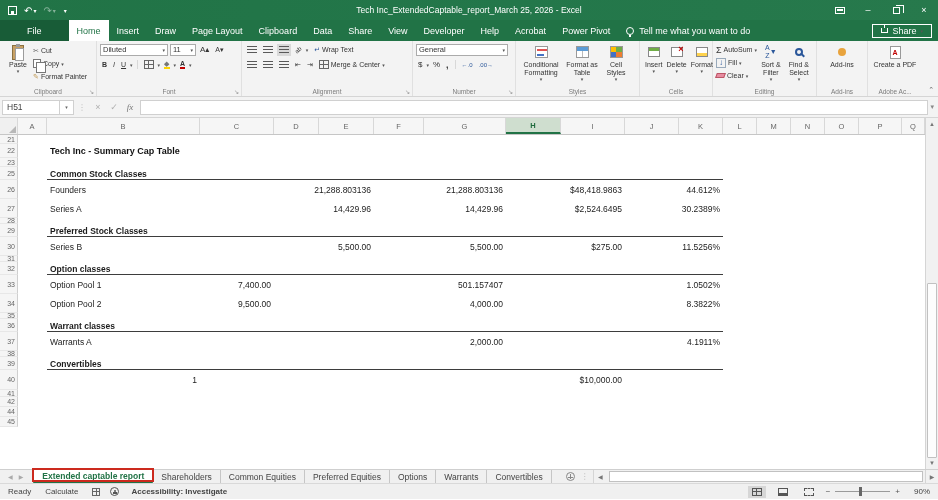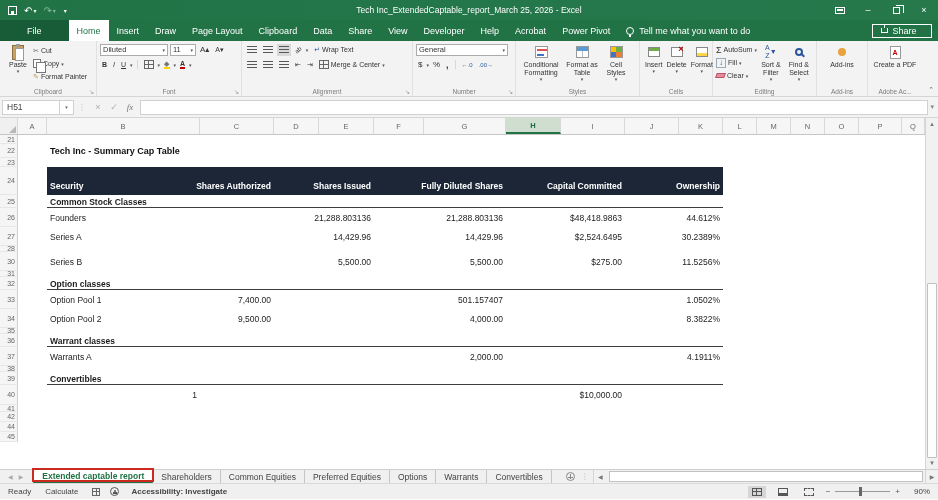--- a/index.html
+++ b/index.html
@@ -498,32 +498,20 @@
         <div class="grow title-row" style="height: 14px;">
           <div class="gnum">22</div>
           <div class="gcontent">
             <div class="cell l b" style="left: 29px;">Tech Inc - Summary Cap Table</div>
           </div>
         </div>
         <div class="grow" style="height: 9px;">
           <div class="gnum">23</div>
           <div class="gcontent"></div>
         </div>
-        <div class="grow thead" style="height: 28px;">
-          <div class="gnum">24</div>
-          <div class="gcontent">
-            <div class="thead-fill"></div>
-            <div class="cell l b" style="left: 29px;">Security</div>
-            <div class="cell r b" style="left: 182px; width: 74px;">Shares Authorized</div>
-            <div class="cell r b" style="left: 301px; width: 55px;">Shares Issued</div>
-            <div class="cell r b" style="left: 406px; width: 82px;">Fully Diluted Shares</div>
-            <div class="cell r b" style="left: 543px; width: 64px;">Capital Committed</div>
-            <div class="cell r b" style="left: 661px; width: 44px;">Ownership</div>
-          </div>
-        </div>
         <div class="grow section" style="height: 13px;">
           <div class="gnum">25</div>
           <div class="gcontent">
             <div class="section-line"></div>
             <div class="cell l b" style="left: 29px;">Common Stock Classes</div>
           </div>
         </div>
         <div class="grow" style="height: 19px;">
           <div class="gnum">26</div>
           <div class="gcontent">
@@ -540,20 +528,27 @@
             <div class="cell l" style="left: 29px;">Series A</div>
             <div class="cell r" style="left: 301px; width: 55px;">14,429.96</div>
             <div class="cell r" style="left: 406px; width: 82px;">14,429.96</div>
             <div class="cell r" style="left: 543px; width: 64px;">$2,524.6495</div>
             <div class="cell r" style="left: 661px; width: 44px;">30.2389%</div>
           </div>
         </div>
         <div class="grow" style="height: 6px;">
           <div class="gnum">28</div>
           <div class="gcontent"></div>
+        </div>
+        <div class="grow section" style="height: 13px;">
+          <div class="gnum">29</div>
+          <div class="gcontent">
+            <div class="section-line"></div>
+            <div class="cell l b" style="left: 29px;">Preferred Stock Classes</div>
+          </div>
         </div>
         <div class="grow" style="height: 19px;">
           <div class="gnum">30</div>
           <div class="gcontent">
             <div class="cell l" style="left: 29px;">Series B</div>
             <div class="cell r" style="left: 301px; width: 55px;">5,500.00</div>
             <div class="cell r" style="left: 406px; width: 82px;">5,500.00</div>
             <div class="cell r" style="left: 543px; width: 64px;">$275.00</div>
             <div class="cell r" style="left: 661px; width: 44px;">11.5256%</div>
           </div>

